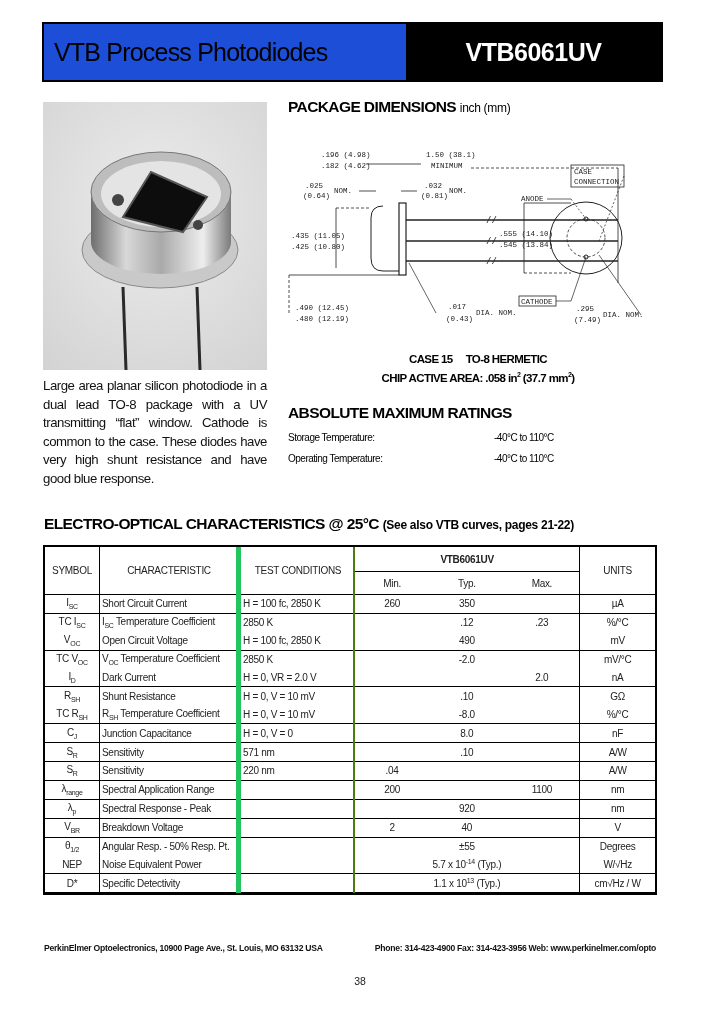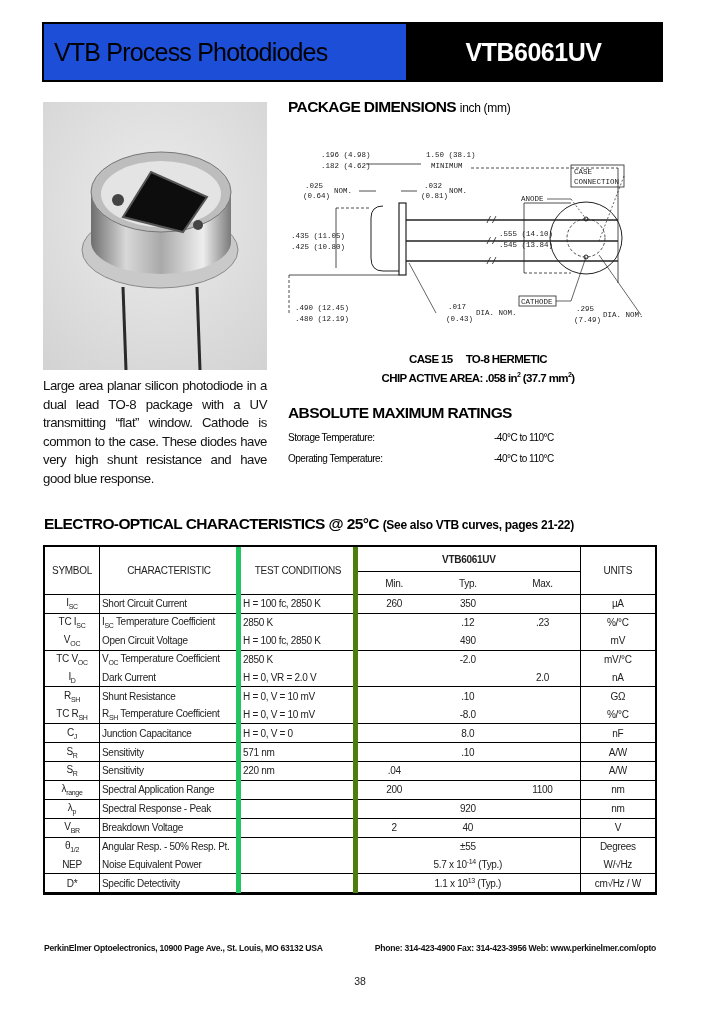--- a/index.html
+++ b/index.html
@@ -39,21 +39,21 @@
   .eo-title { left: 44px; top: 515px; font-size: 15.5px; }
   .eo-title .sub { font-size: 12px; font-weight: bold; }
 
   
   .tbl { left: 43px; top: 545px; width: 614px; border: 2px solid #000; box-sizing: border-box; }
   table { border-collapse: collapse; width: 100%; table-layout: fixed; font-size: 10px; letter-spacing: -0.3px; color: #222; }
   td, th { padding: 0; height: 17.9px; vertical-align: middle; }
   th { font-weight: normal; }
   .c-sym { width: 54px; text-align: center; border-right: 1px solid #000; }
   .c-char { width: 134px; text-align: left; padding-left: 2px; border-right: 5px solid #22c55e; }
-  .c-test { width: 110px; text-align: left; padding-left: 2px; border-right: 5px solid #4d7c0f; }
+  .c-test { width: 110px; text-align: left; padding-left: 2px; border-right: 2px solid #4d7c0f; }
   .c-min { width: 77px; text-align: center; }
   .c-typ { width: 77px; text-align: center; }
   .c-max { width: 77px; text-align: center; }
   .c-unit { text-align: center; border-left: 1px solid #000; }
   tr.grp-end td { border-bottom: 1px solid #000; }
   thead th { height: 22px; }
   thead tr.h1 th { height: 24px; }
   thead tr.h2 th { border-bottom: 1px solid #000; }
   .vtb-head { font-weight: bold; border-bottom: 1px solid #000; }
   sub, sup { font-size: 7px; }

